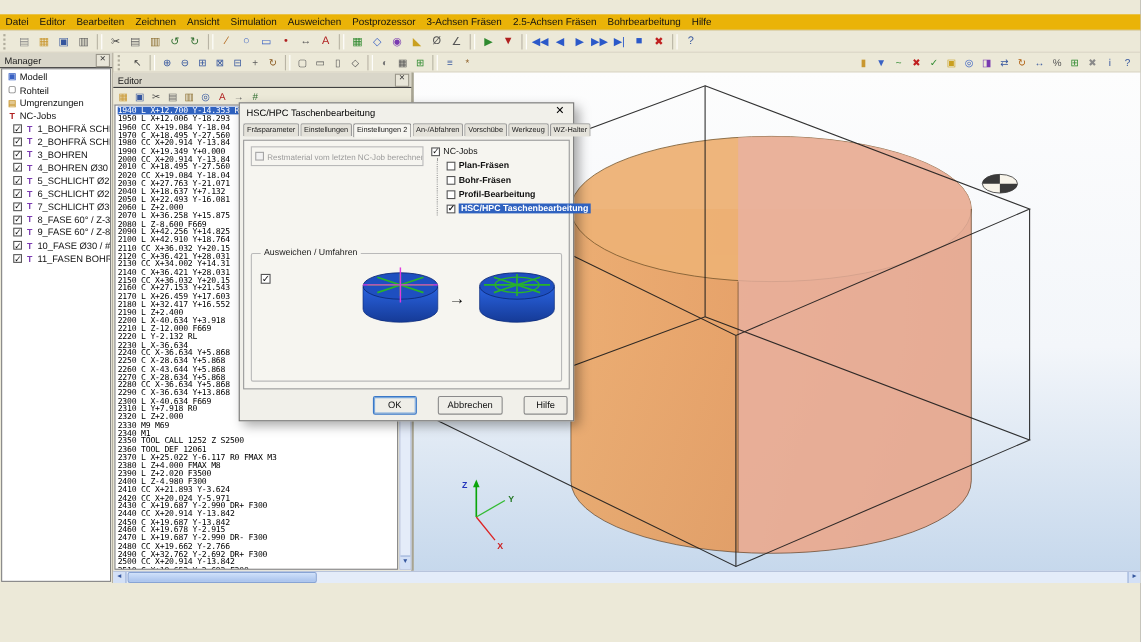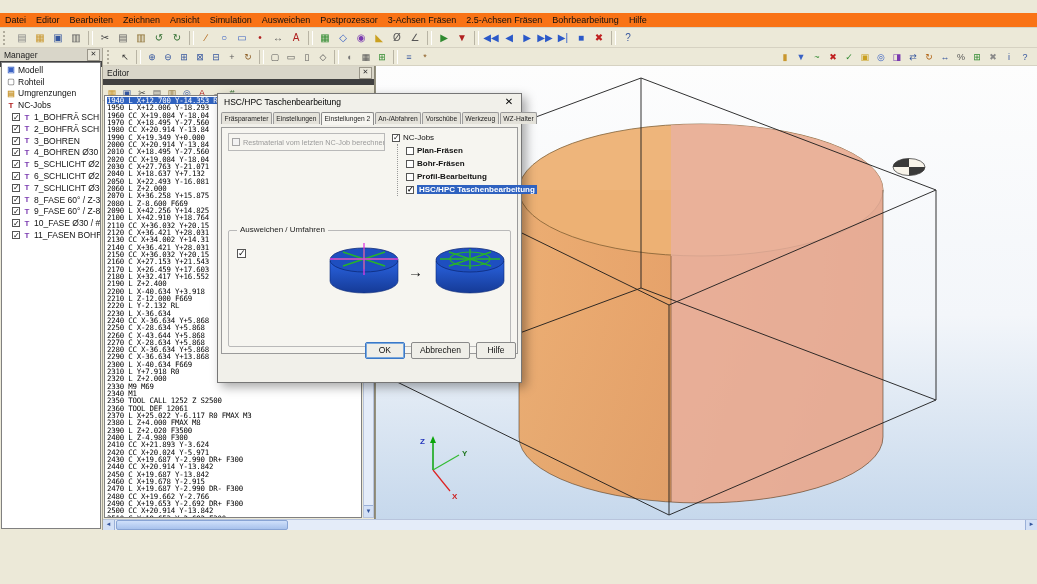--- a/index.html
+++ b/index.html
@@ -8,40 +8,40 @@
   
   #titlebar{position:absolute;left:0;top:0;width:100%;height:13px;
     background:linear-gradient(180deg,#3c77d6,#1e4fa8);display:flex;align-items:center;
     color:#fff;font-size:9px;font-weight:bold;padding-left:3px;box-sizing:border-box;}
   #appicon{width:8px;height:8px;background:linear-gradient(135deg,#ffd24a,#d08a20);margin-right:3px;flex:none;}
   #winbtns{margin-left:auto;display:flex;gap:1px;padding-right:2px;}
   .wbtn{width:13px;height:10px;background:linear-gradient(180deg,#5b8ede,#2a5cb4);border:1px solid #cdd9f0;
     color:#fff;font-size:6px;line-height:8px;text-align:center;font-weight:normal;}
   .wbtn.close{background:linear-gradient(180deg,#e08a6a,#c04a28);}
   
-  #menubar{position:absolute;left:0;top:13px;width:100%;height:14px;background:#f97316;
+  #menubar{position:absolute;left:0;top:13px;width:100%;height:14px;background:#eab308;
     border-bottom:1px solid #d8d4c4;display:flex;align-items:center;font-size:9px;color:#111;}
   .menu-item{padding:1px 5px;white-space:nowrap;}
   
   #toolbar1{position:absolute;left:0;top:28px;width:100%;height:20px;background:#ece9d8;
     border-bottom:1px solid #d6d2c2;display:flex;align-items:center;padding-left:3px;box-sizing:border-box;}
   #toolbar2row{position:absolute;left:103px;top:48px;right:0;height:18px;background:#ece9d8;
     border-bottom:1px solid #d6d2c2;display:flex;justify-content:space-between;align-items:center;
     padding:0 4px;box-sizing:border-box;}
   #toolbar2,#toolbar2r{display:flex;align-items:center;}
   .tbi{width:18px;height:17px;display:flex;align-items:center;justify-content:center;
     font-size:10px;flex:none;cursor:default;}
   #toolbar2row .tbi{width:16px;height:15px;font-size:9px;}
   .tbsep{width:3px;height:14px;border-left:1px solid #b8b4a4;border-right:1px solid #fff;
     margin:0 3px;flex:none;}
   .grip{width:4px;height:14px;border-left:2px dotted #b0ac9c;margin-right:4px;flex:none;}
   
   .pane-caption{height:13px;background:#d9d6c9;display:flex;align-items:center;
     justify-content:space-between;padding:0 2px 0 4px;font-size:8.5px;color:#222;
-    border-bottom:6px solid #404040;}
+    border-bottom:1px solid #404040;}
   .pane-x{width:11px;height:10px;border:1px solid #9a968a;background:#e8e5d8;font-size:7px;
     line-height:8px;text-align:center;color:#333;}
   #manager{position:absolute;left:0;top:48px;width:103px;height:482px;background:#ece9d8;
     border-right:1px solid #a8a494;box-sizing:border-box;}
   #mtree{position:absolute;top:14px;left:1px;right:1px;bottom:1px;background:#fff;
     border:1px solid #808080;overflow:hidden;padding-top:1px;}
   .trow{height:11.8px;display:flex;align-items:center;font-size:8.5px;white-space:nowrap;
     overflow:hidden;color:#111;}
   .cb{width:8px;height:8px;border:1px solid #555;background:#fff;flex:none;font-size:8px;
     line-height:7px;text-align:center;color:#111;box-sizing:border-box;}
@@ -110,21 +110,21 @@
   .ditem .lbl.sel{background:#2f62c0;color:#fff;padding:0 2px;}
   .groupbox{position:absolute;left:6px;right:6px;top:102px;bottom:6px;border:1px solid #b9b9b9;
     border-radius:2px;}
   .gtitle{position:absolute;top:-6px;left:8px;background:#f6f5f0;padding:0 3px;font-size:8px;color:#222;}
   .keep{position:absolute;left:8px;top:18px;width:86px;display:flex;gap:3px;font-size:7.5px;
     line-height:9px;color:#111;}
   .keep .cb{width:9px;height:9px;font-size:9px;}
   .disc{position:absolute;top:12px;}
   .disc1{left:92px;} .disc2{left:198px;}
   .garrow{position:absolute;left:179px;top:32px;font-size:15px;font-weight:900;color:#111;}
-  .dlg-btns{position:absolute;right:5px;bottom:23px;display:flex;gap:6px;}
+  .dlg-btns{position:absolute;right:5px;bottom:5px;display:flex;gap:19px;}
   .dbtn{min-width:40px;height:17px;background:#efeee8;border:1px solid #8a8a8a;font-size:8.5px;
     text-align:center;line-height:15px;padding:0 8px;border-radius:2px;color:#111;
     font-family:"Liberation Sans",sans-serif;}
   .dbtn.default{border:1px solid #3a78c8;box-shadow:inset 0 0 0 1px #7aa8dc;}
 </style>
 </head>
 <body>
 
 <div id="app">
 
@@ -374,21 +374,21 @@
         <div class="codeline">2390 L Z+2.020 F3500</div>
         <div class="codeline">2400 L Z-4.980 F300</div>
         <div class="codeline">2410 CC X+21.893 Y-3.624</div>
         <div class="codeline">2420 CC X+20.024 Y-5.971</div>
         <div class="codeline">2430 C X+19.687 Y-2.990 DR+ F300</div>
         <div class="codeline">2440 CC X+20.914 Y-13.842</div>
         <div class="codeline">2450 C X+19.687 Y-13.842</div>
         <div class="codeline">2460 C X+19.678 Y-2.915</div>
         <div class="codeline">2470 L X+19.687 Y-2.990 DR- F300</div>
         <div class="codeline">2480 CC X+19.662 Y-2.766</div>
-        <div class="codeline">2490 C X+19.653 Y-2.692 DR+ F300</div>
+        <div class="codeline">2490 C X+32.762 Y-2.692 DR+ F300</div>
         <div class="codeline">2500 CC X+20.914 Y-13.842</div>
         <div class="codeline">2510 C X+19.653 Y-2.692 F300</div>
       </div>
     <div id="vscroll">
       <div class="sbtn">▲</div>
       <div class="sthumb"></div>
       <div class="sbtn bot">▼</div>
     </div>
   </div>
 

